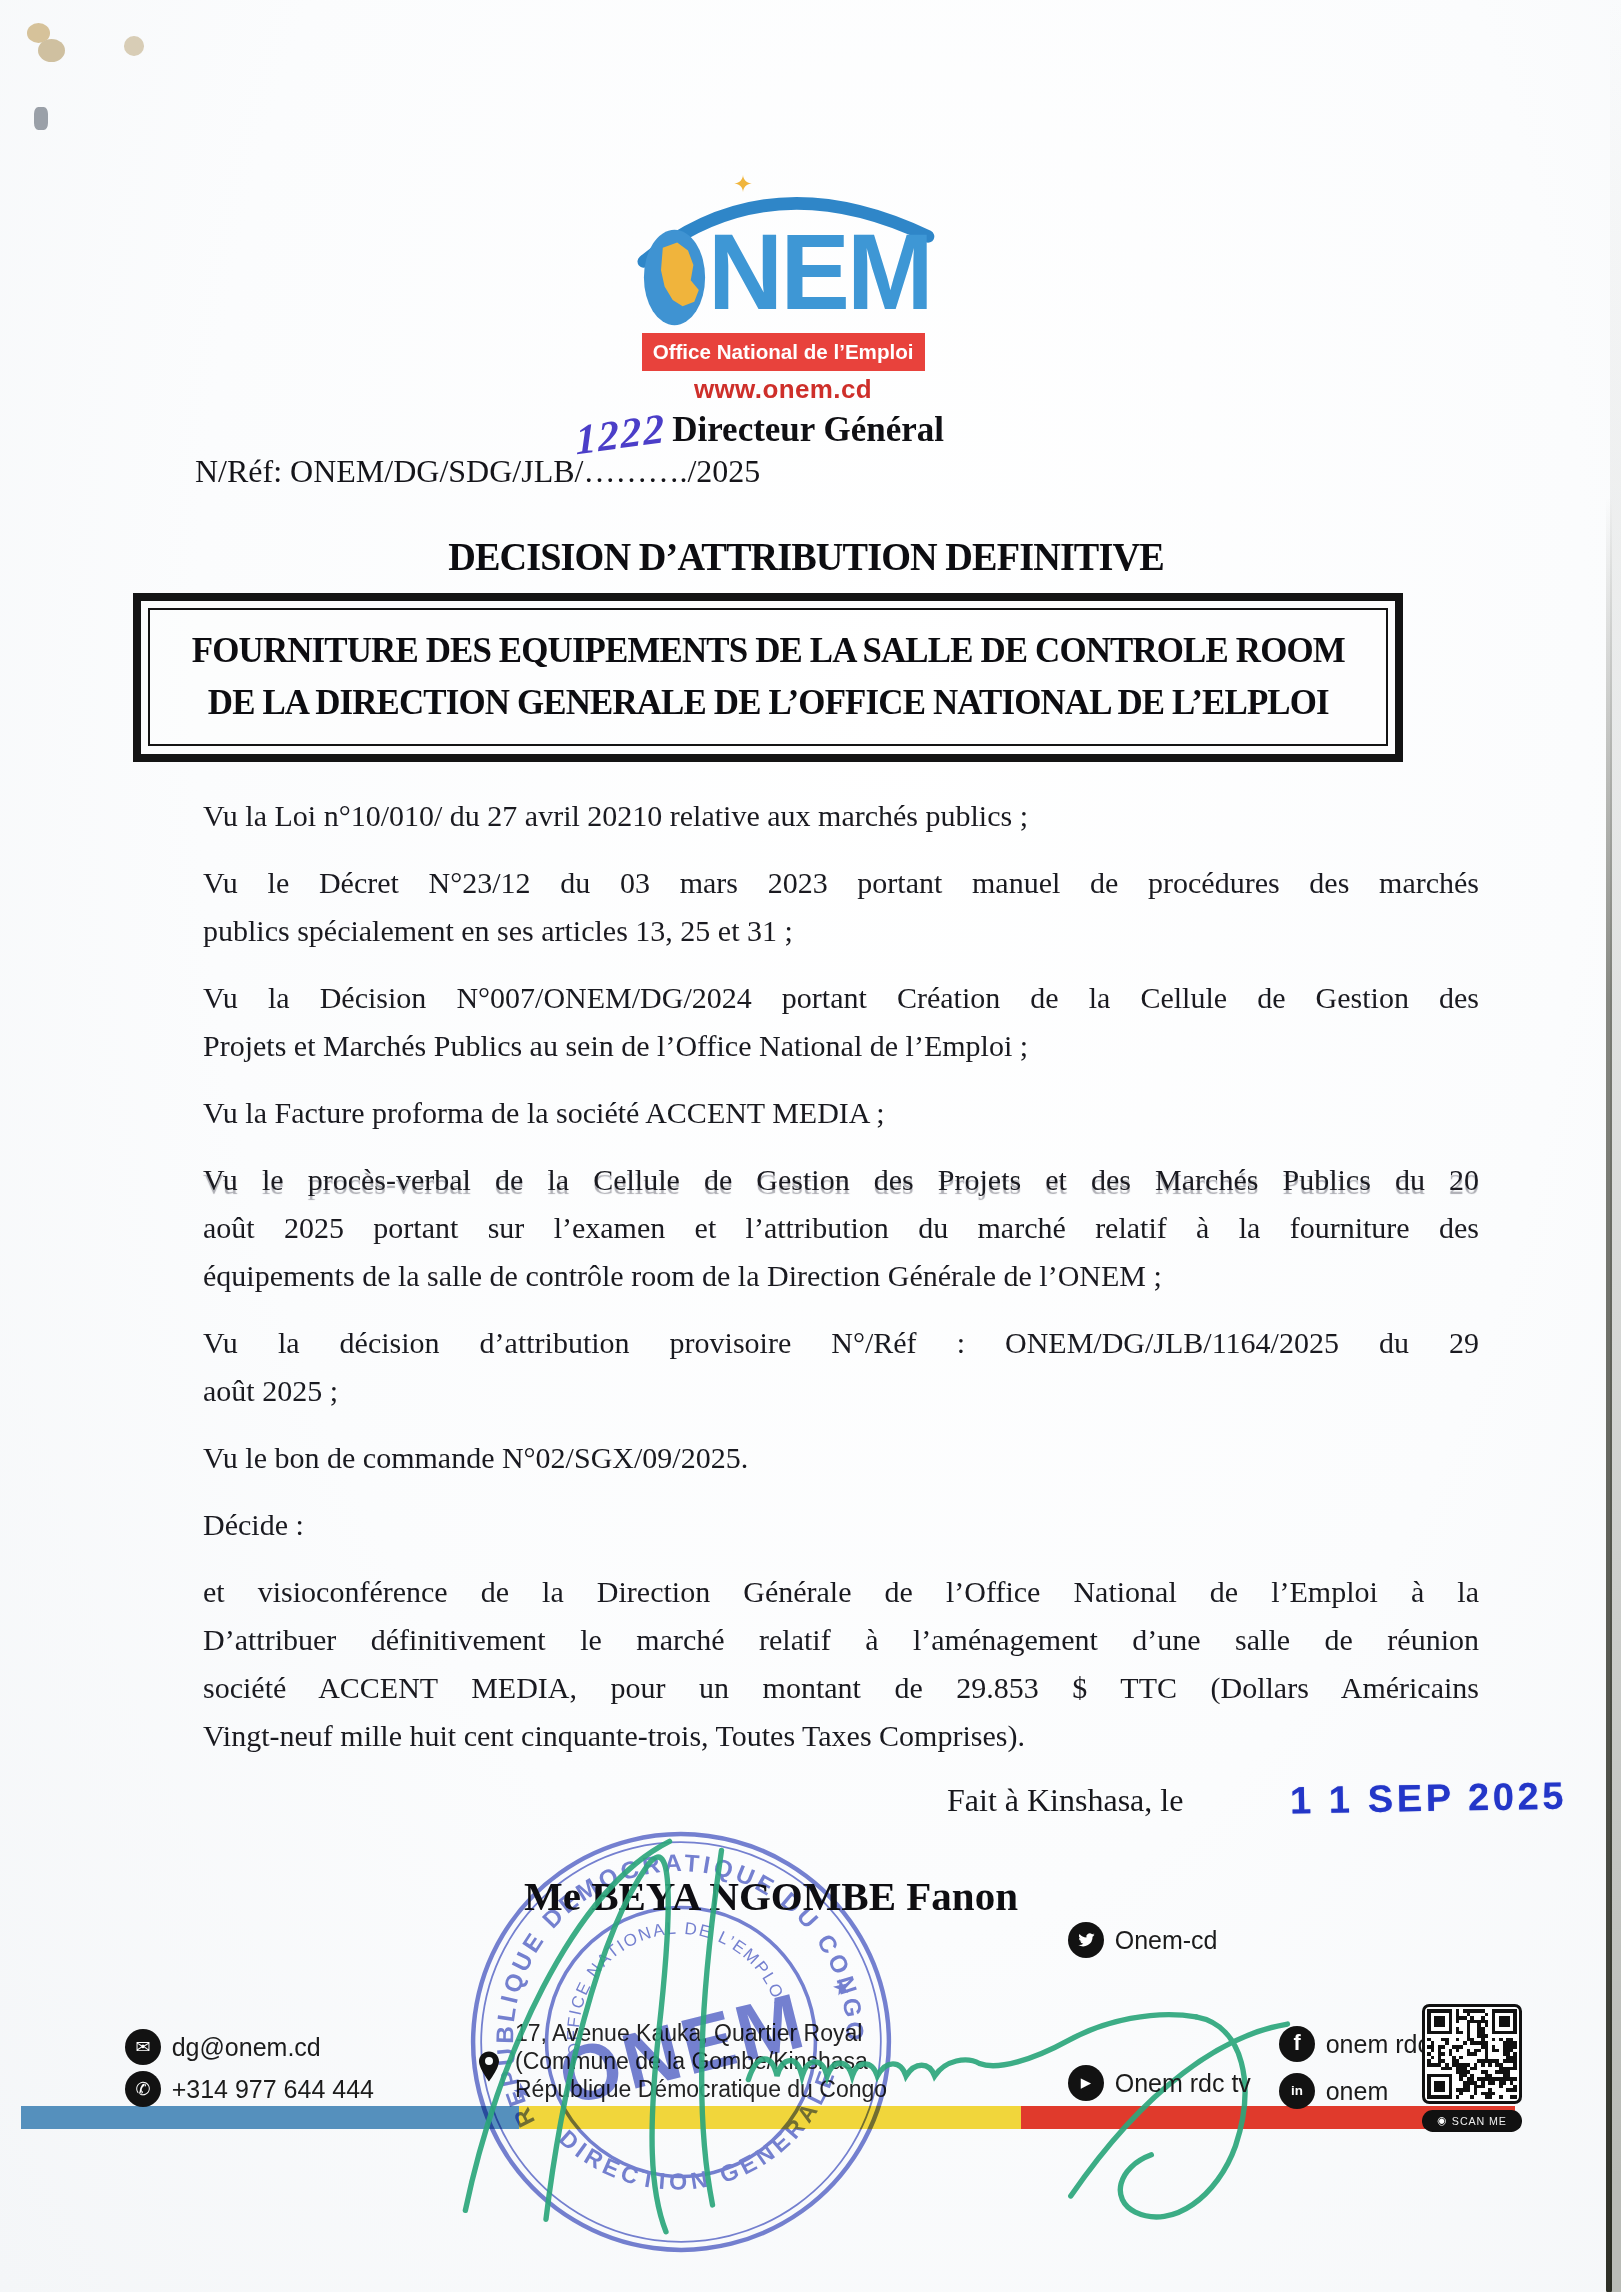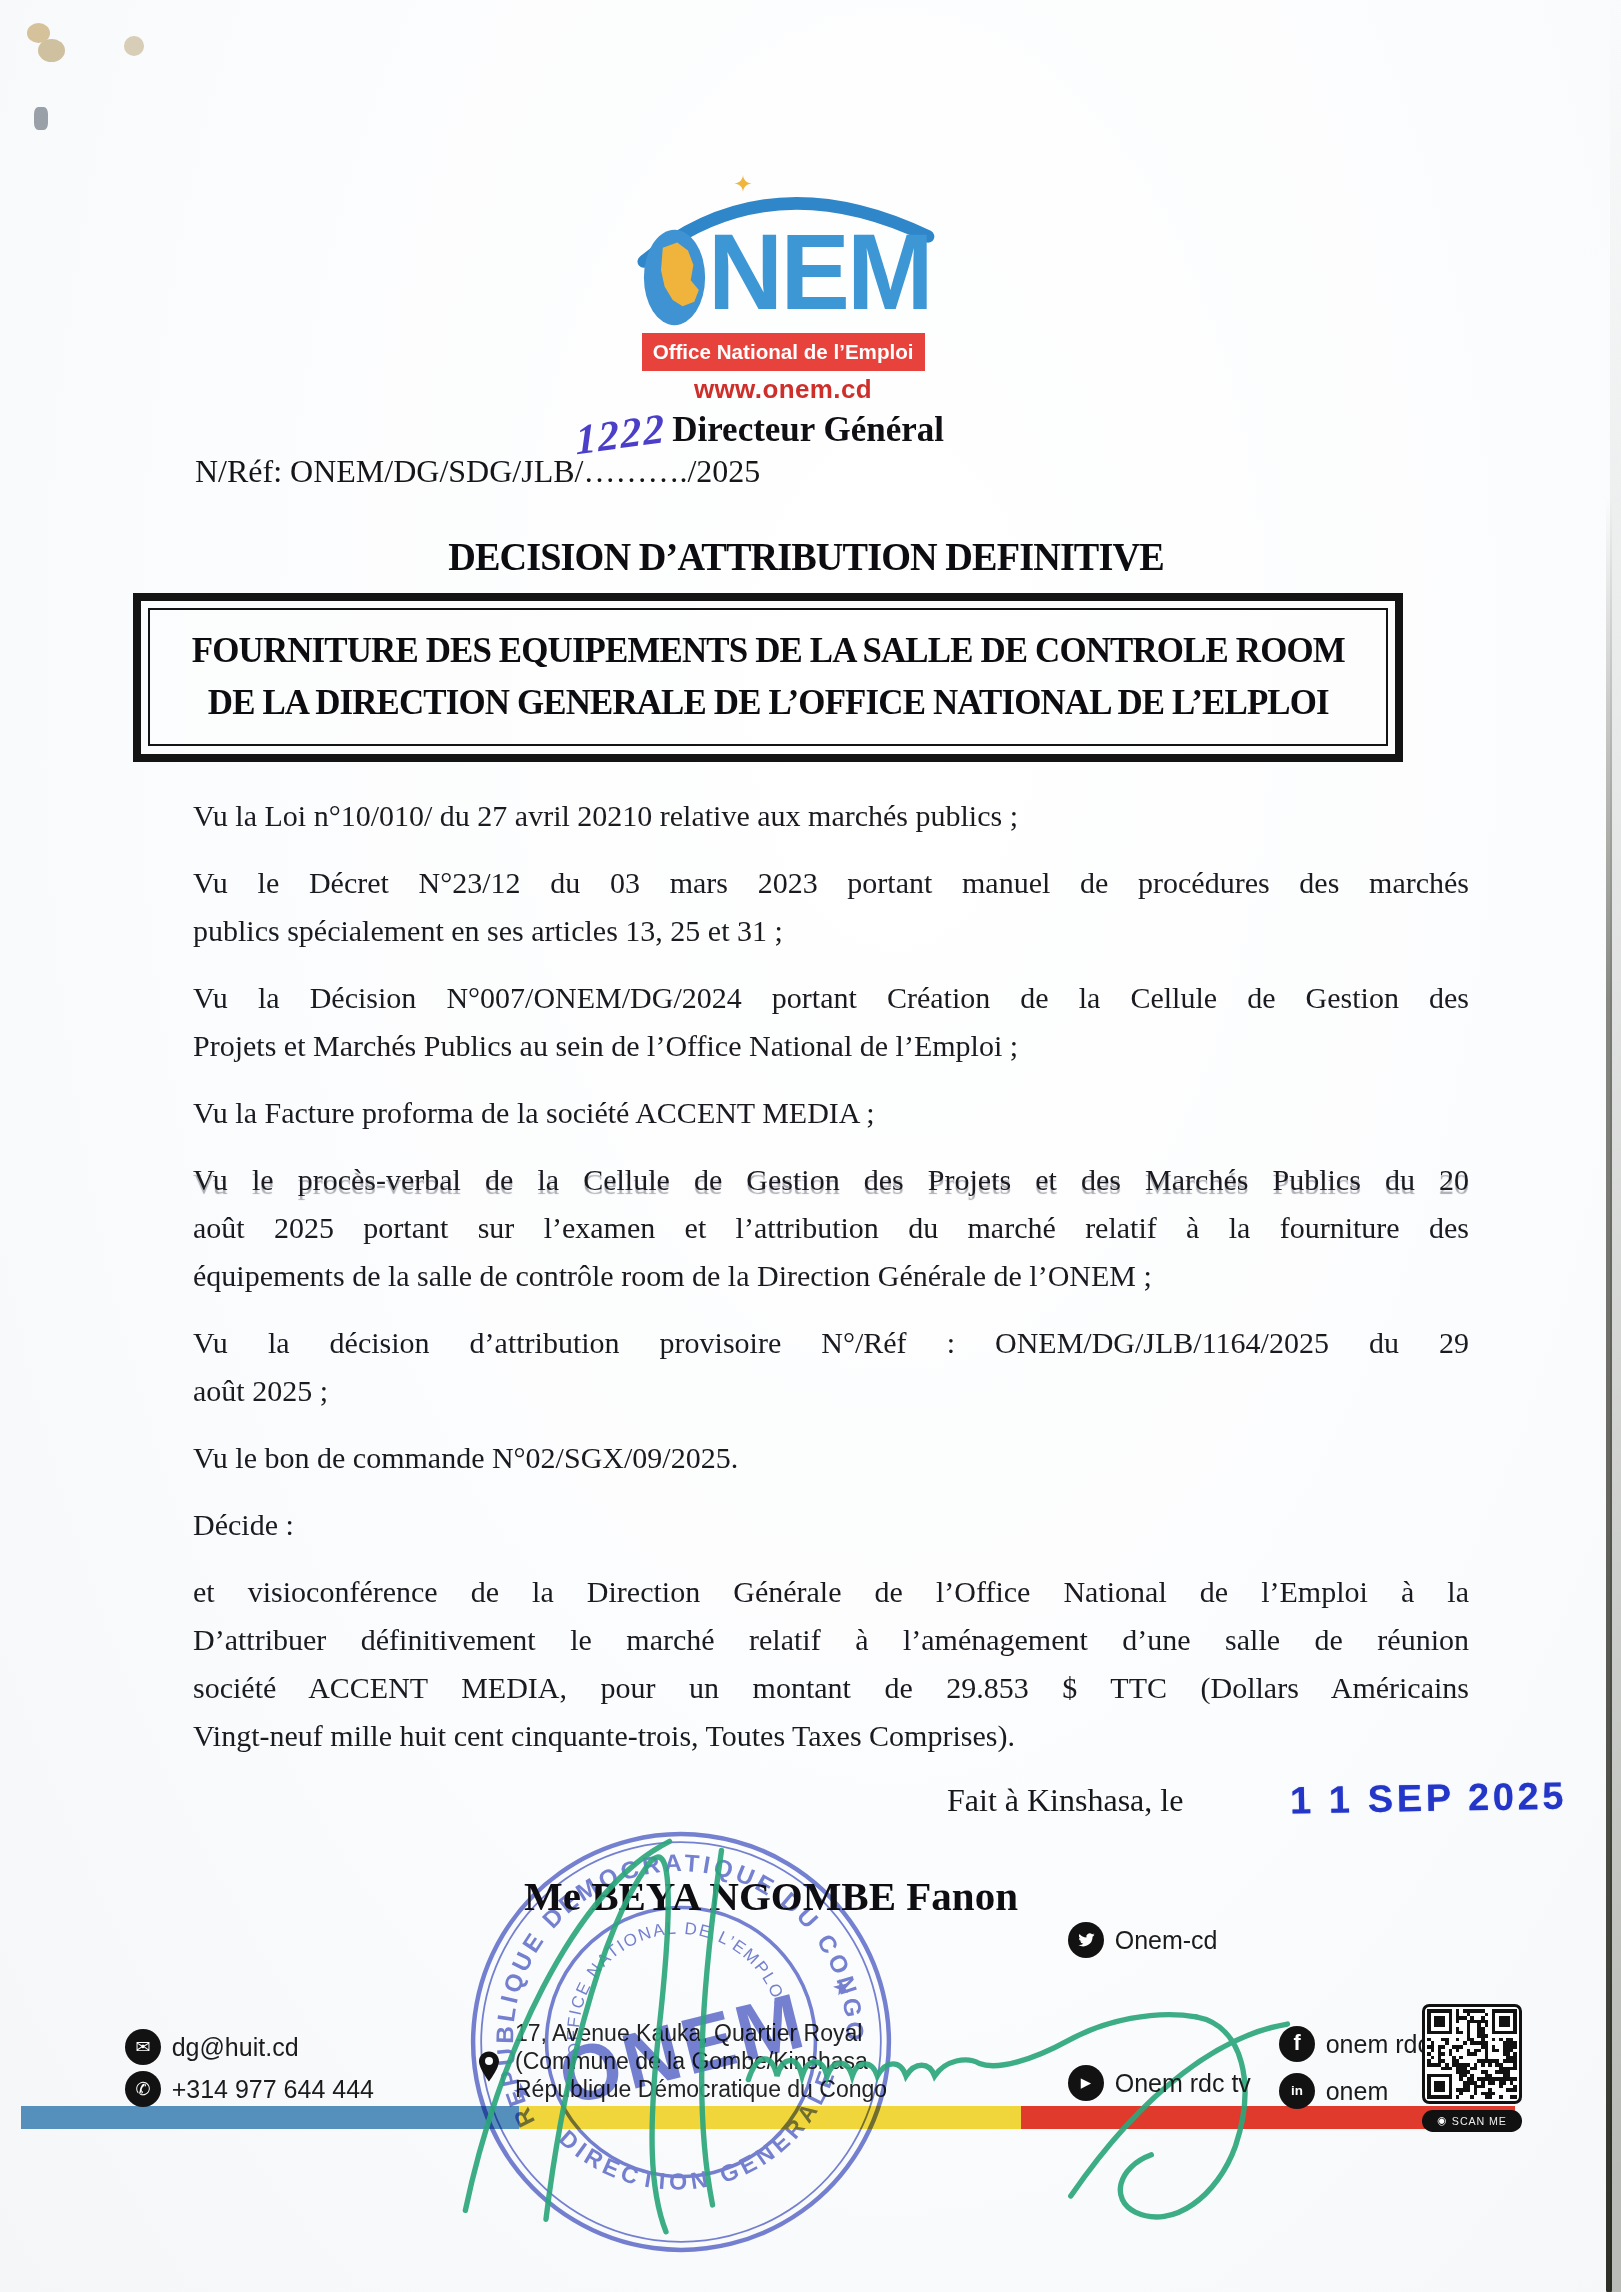--- a/index.html
+++ b/index.html
@@ -34,21 +34,21 @@
     font-size:42px;color:#4b3ec8;transform:rotate(-8deg) skewX(-6deg);letter-spacing:1.8px;}
   
   .doc-title{position:absolute;left:179px;top:534px;width:1254px;text-align:center;
     font-weight:bold;font-size:39px;letter-spacing:-0.9px;color:#0d0d11;transform:scaleX(.98);}
   .subject-box{position:absolute;left:133px;top:593px;width:1270px;border:8px solid #141414;
     box-sizing:border-box;background:rgba(255,255,255,.25);}
   .subject-inner{border:2.7px solid #141414;margin:7.2px;padding:14.3px 21.5px 16px;text-align:center;}
   .subject-inner div{font-weight:bold;font-size:36px;line-height:52px;letter-spacing:-0.9px;
     color:#0d0d11;transform:scaleX(.97);}
   
-  .body-text{position:absolute;left:193px;top:792px;width:1276px;font-size:30px;line-height:48px;color:#1a1a20;}
+  .body-text{position:absolute;left:203px;top:792px;width:1276px;font-size:30px;line-height:48px;color:#1a1a20;}
   .para{margin:0 0 19px 0;}
   .line{text-align:justify;text-align-last:justify;}
   .line.last{text-align-last:left;}
   .line.dbl{text-shadow:0 3.6px 0.9px rgba(75,75,88,.45);}
   
   .place-line{position:absolute;left:947px;top:1782px;font-size:32px;color:#17171c;}
   .date-stamp{position:absolute;left:1290px;top:1777px;font-family:"Liberation Sans",sans-serif;
     font-weight:bold;font-size:38px;letter-spacing:3.6px;color:#2336c8;transform:rotate(-1deg);
     text-shadow:0 0 0.9px rgba(35,54,200,.6);}
   .signatory{position:absolute;left:524px;top:1872px;font-weight:bold;font-size:41px;color:#0e0e12;z-index:3;}
@@ -193,21 +193,21 @@
       <path d="M 456 302 C 466 272 482 272 488 298 C 494 276 510 274 516 298 C 522 278 538 276 544 298 C 550 280 566 278 572 298 C 578 280 594 280 600 298 C 610 280 626 280 632 298 C 642 282 658 282 664 298 C 676 280 700 276 714 284 C 734 292 774 280 814 258 C 854 236 910 224 956 232"></path>
       <path d="M 956 232 C 1010 242 1022 310 1000 376 C 980 432 930 470 888 450 C 860 436 868 400 906 386"></path>
       <path d="M 816 432 C 900 310 986 252 1058 240"></path>
     </svg>
   </div>
 
   <div class="f-row" style="left:125px;top:2029px;">
     <div class="f-ic">
         <span>✉</span>
       </div>
-    <div class="f-label">dg@huit.cd</div>
+    <div class="f-label">dg@onem.cd</div>
   </div>
   <div class="f-row" style="left:125px;top:2071px;">
     <div class="f-ic">
         <span>✆</span>
       </div>
     <div class="f-label">+314 977 644 444</div>
   </div>
 
   <svg class="pin" width="32" height="39" viewBox="0 0 32 38">
     <path d="M16 2c-5.5 0-10 4.4-10 9.8C6 19 16 32 16 32s10-13 10-20.2C26 6.4 21.5 2 16 2zm0 13.6a4 4 0 1 1 0-8 4 4 0 0 1 0 8z" fill="#111"></path>

